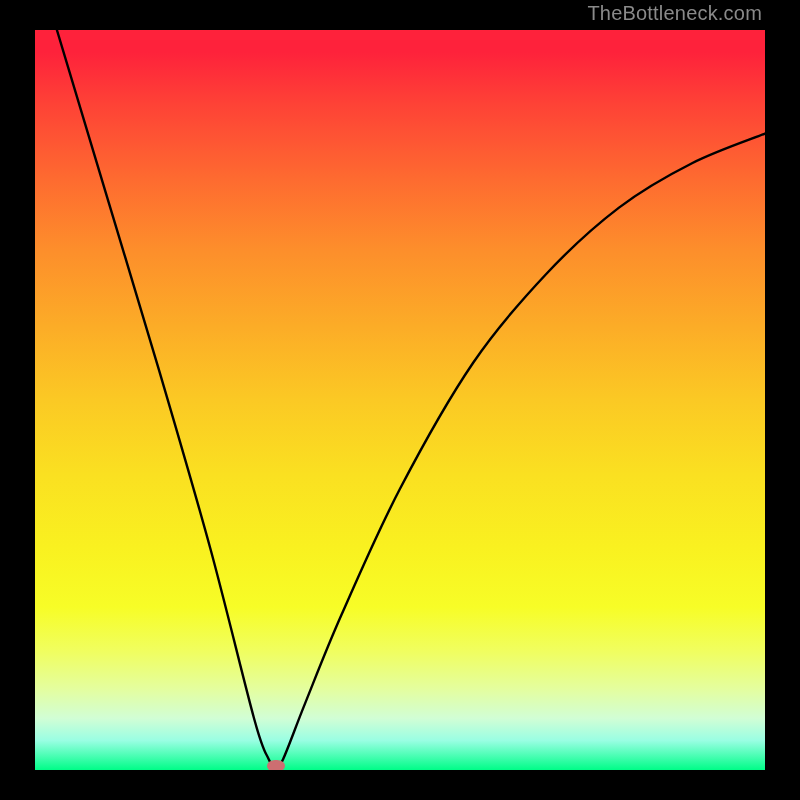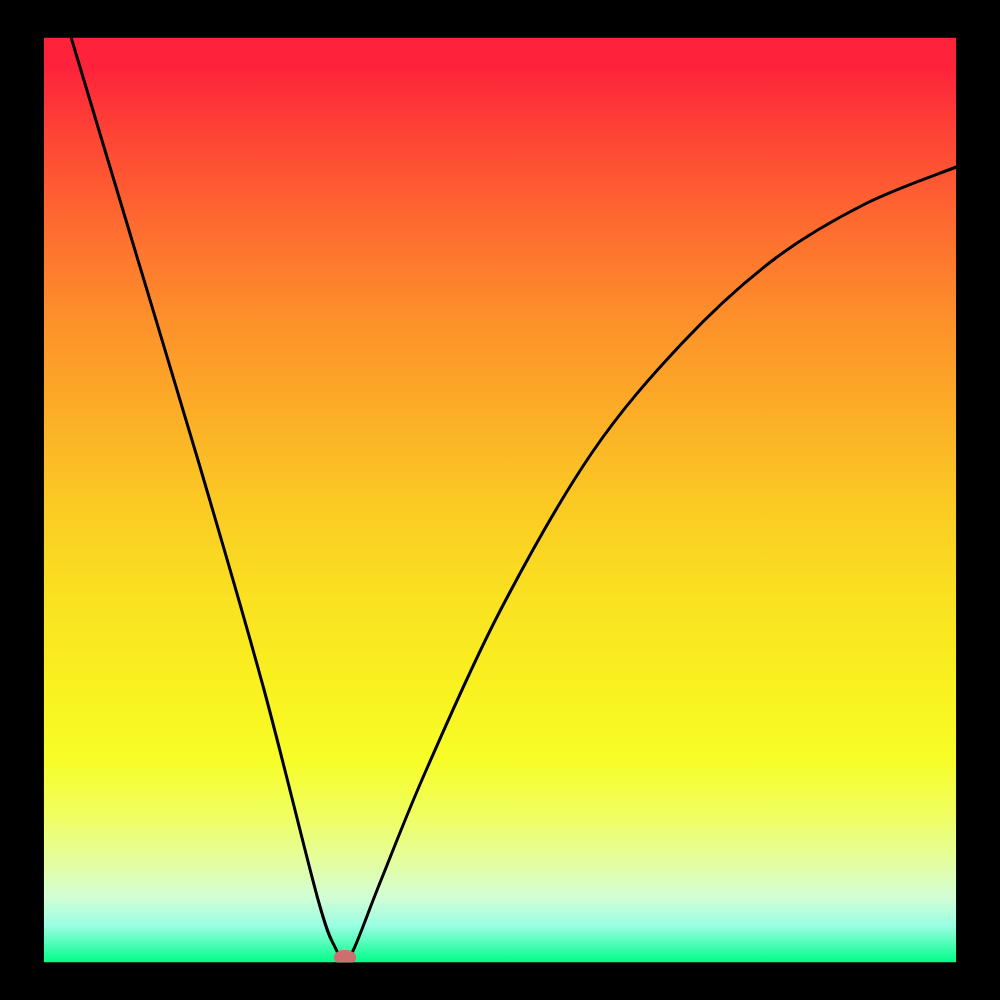--- a/index.html
+++ b/index.html
@@ -64,20 +64,21 @@
     height: 12px;
     border-radius: 8px / 6px;
     background: #cd6e71;
     transform: translate(-50%, -50%);
   }
 </style>
 </head>
 <body>
 
 <div class="frame">
+  <div class="watermark">TheBottleneck.com</div>
   <div class="plot">
     <div class="gradient"></div>
     <svg class="curve" viewBox="0 0 730 740" preserveAspectRatio="none">
       <path id="curve-path" fill="none" stroke="#000" stroke-width="2.4" stroke-linejoin="round" stroke-linecap="round" d="M 21.90 0.00 C 30.42 28.37, 55.97 113.47, 73.00 170.20 C 90.03 226.93, 107.07 282.43, 124.10 340.40 C 141.13 398.37, 159.38 460.03, 175.20 518.00 C 191.02 575.97, 209.27 653.05, 219.00 688.20 C 228.73 723.35, 229.95 720.88, 233.60 728.90 C 237.25 736.92, 238.47 736.30, 240.90 736.30 C 243.33 736.30, 243.33 739.38, 248.20 728.90 C 253.07 718.42, 260.37 697.45, 270.10 673.40 C 279.83 649.35, 290.78 620.37, 306.60 584.60 C 322.42 548.83, 343.10 500.73, 365.00 458.80 C 386.90 416.87, 413.67 368.77, 438.00 333.00 C 462.33 297.23, 486.67 270.10, 511.00 244.20 C 535.33 218.30, 559.67 196.10, 584.00 177.60 C 608.33 159.10, 632.67 145.53, 657.00 133.20 C 681.33 120.87, 717.83 108.53, 730.00 103.60"></path>
     </svg>
     <div id="min-marker" class="marker" style="left: 240.9px; top: 736.3px;"></div>
   </div>
 </div>
 
 </body></html>

